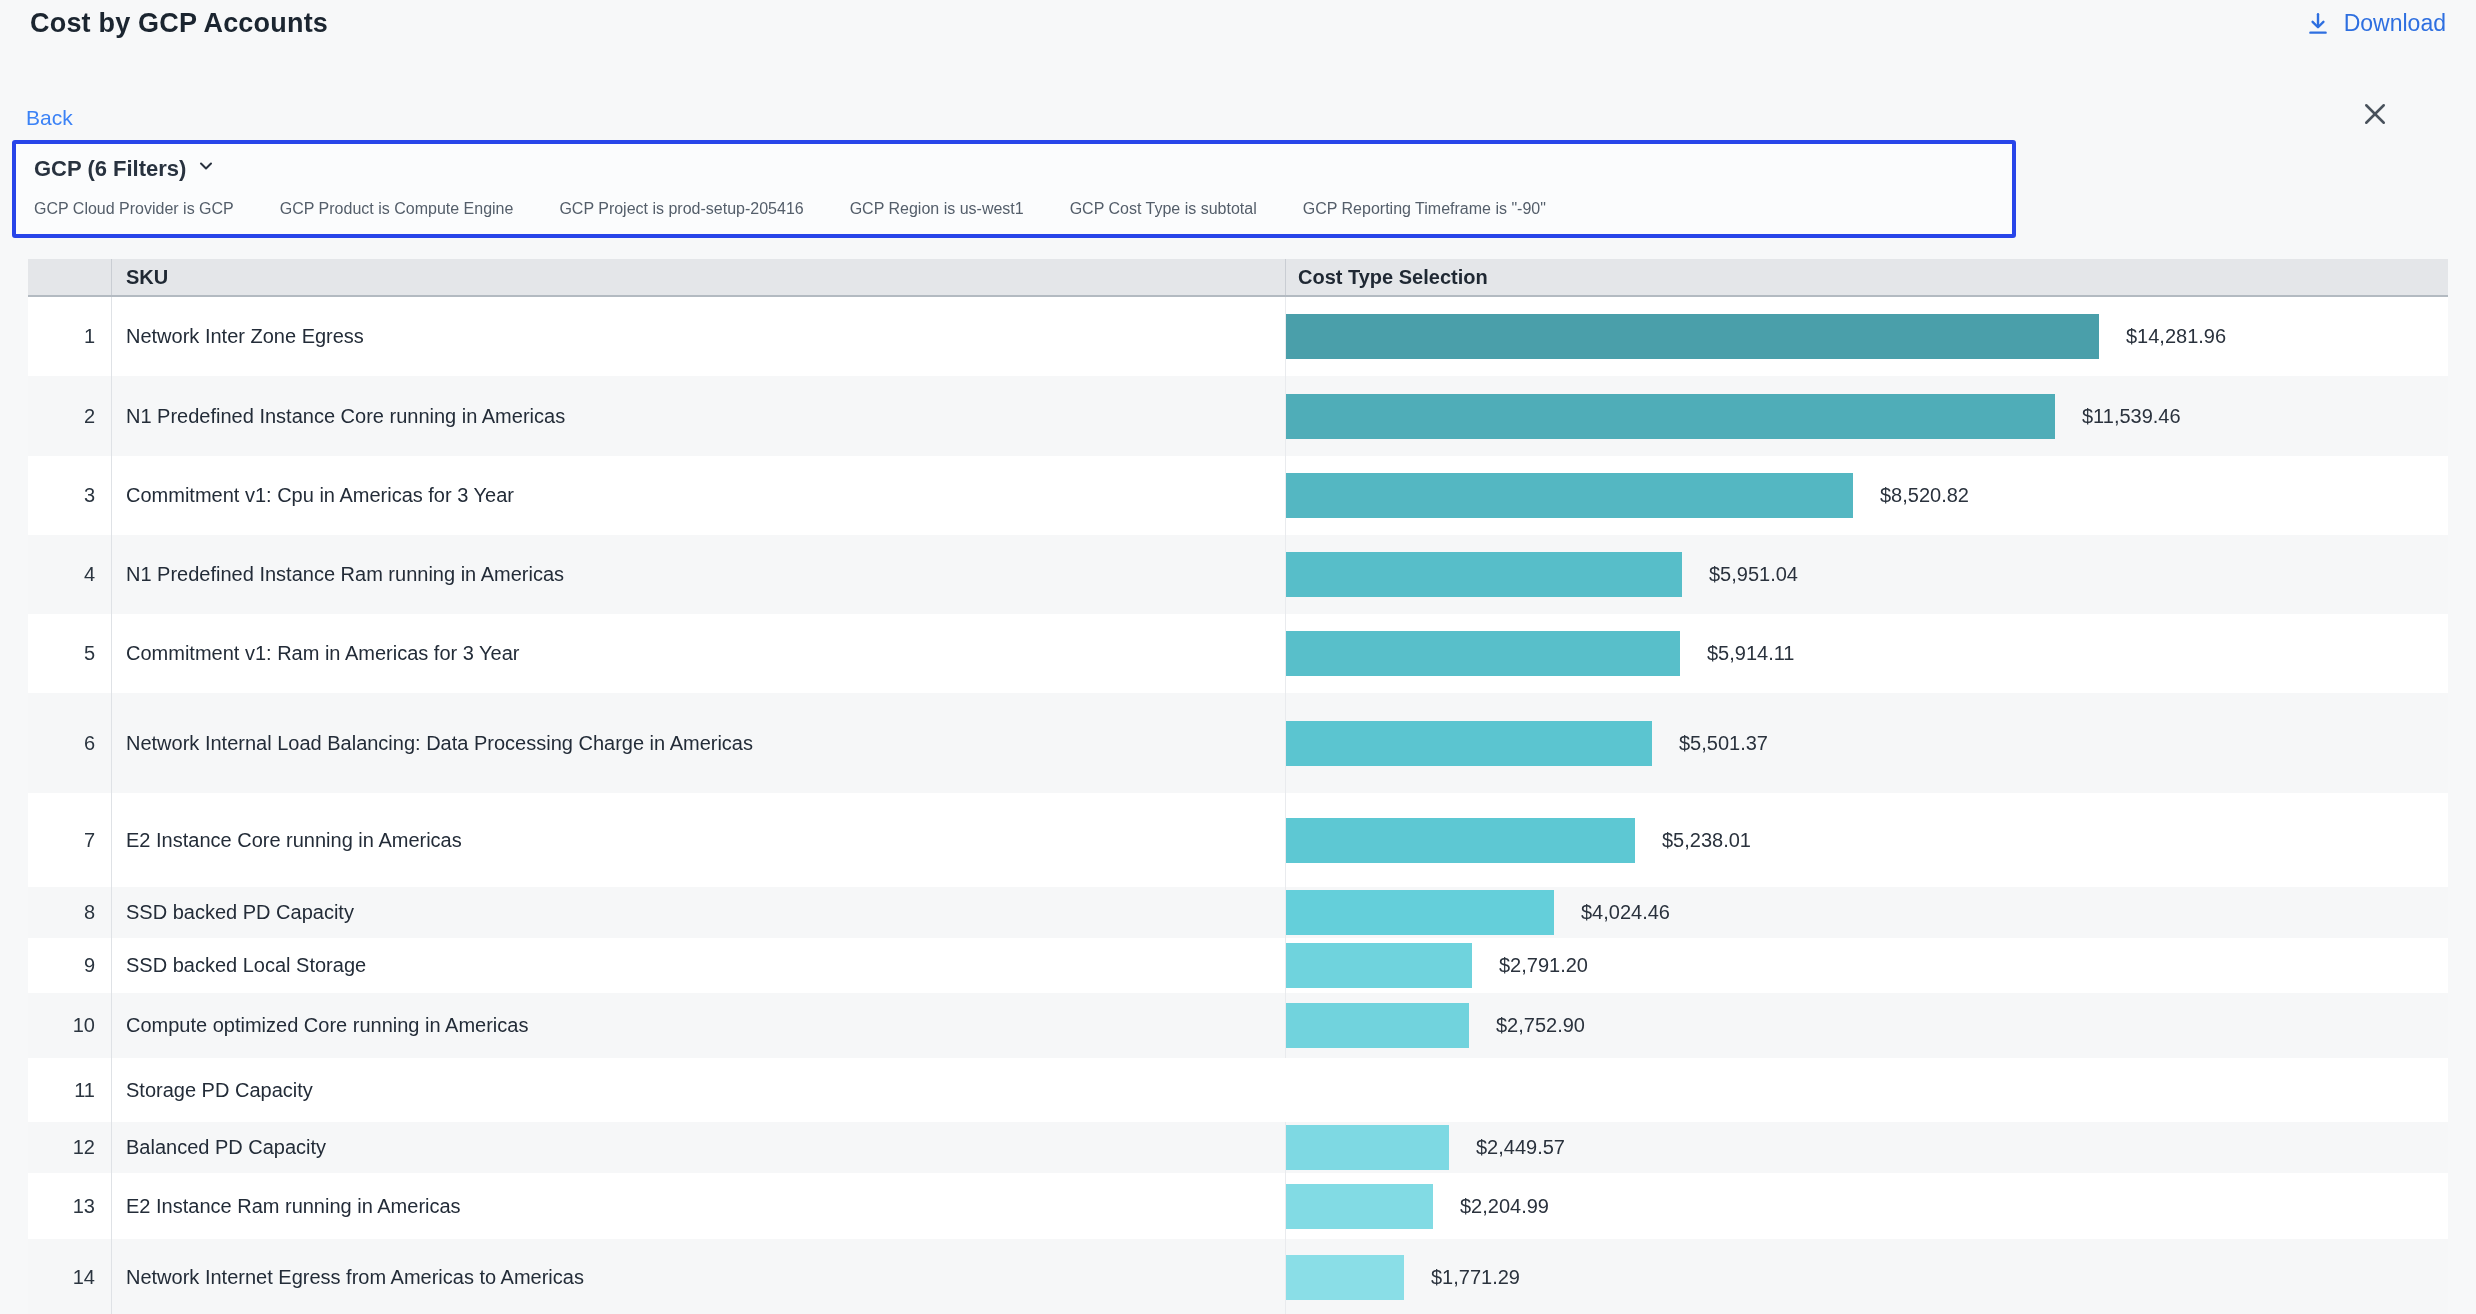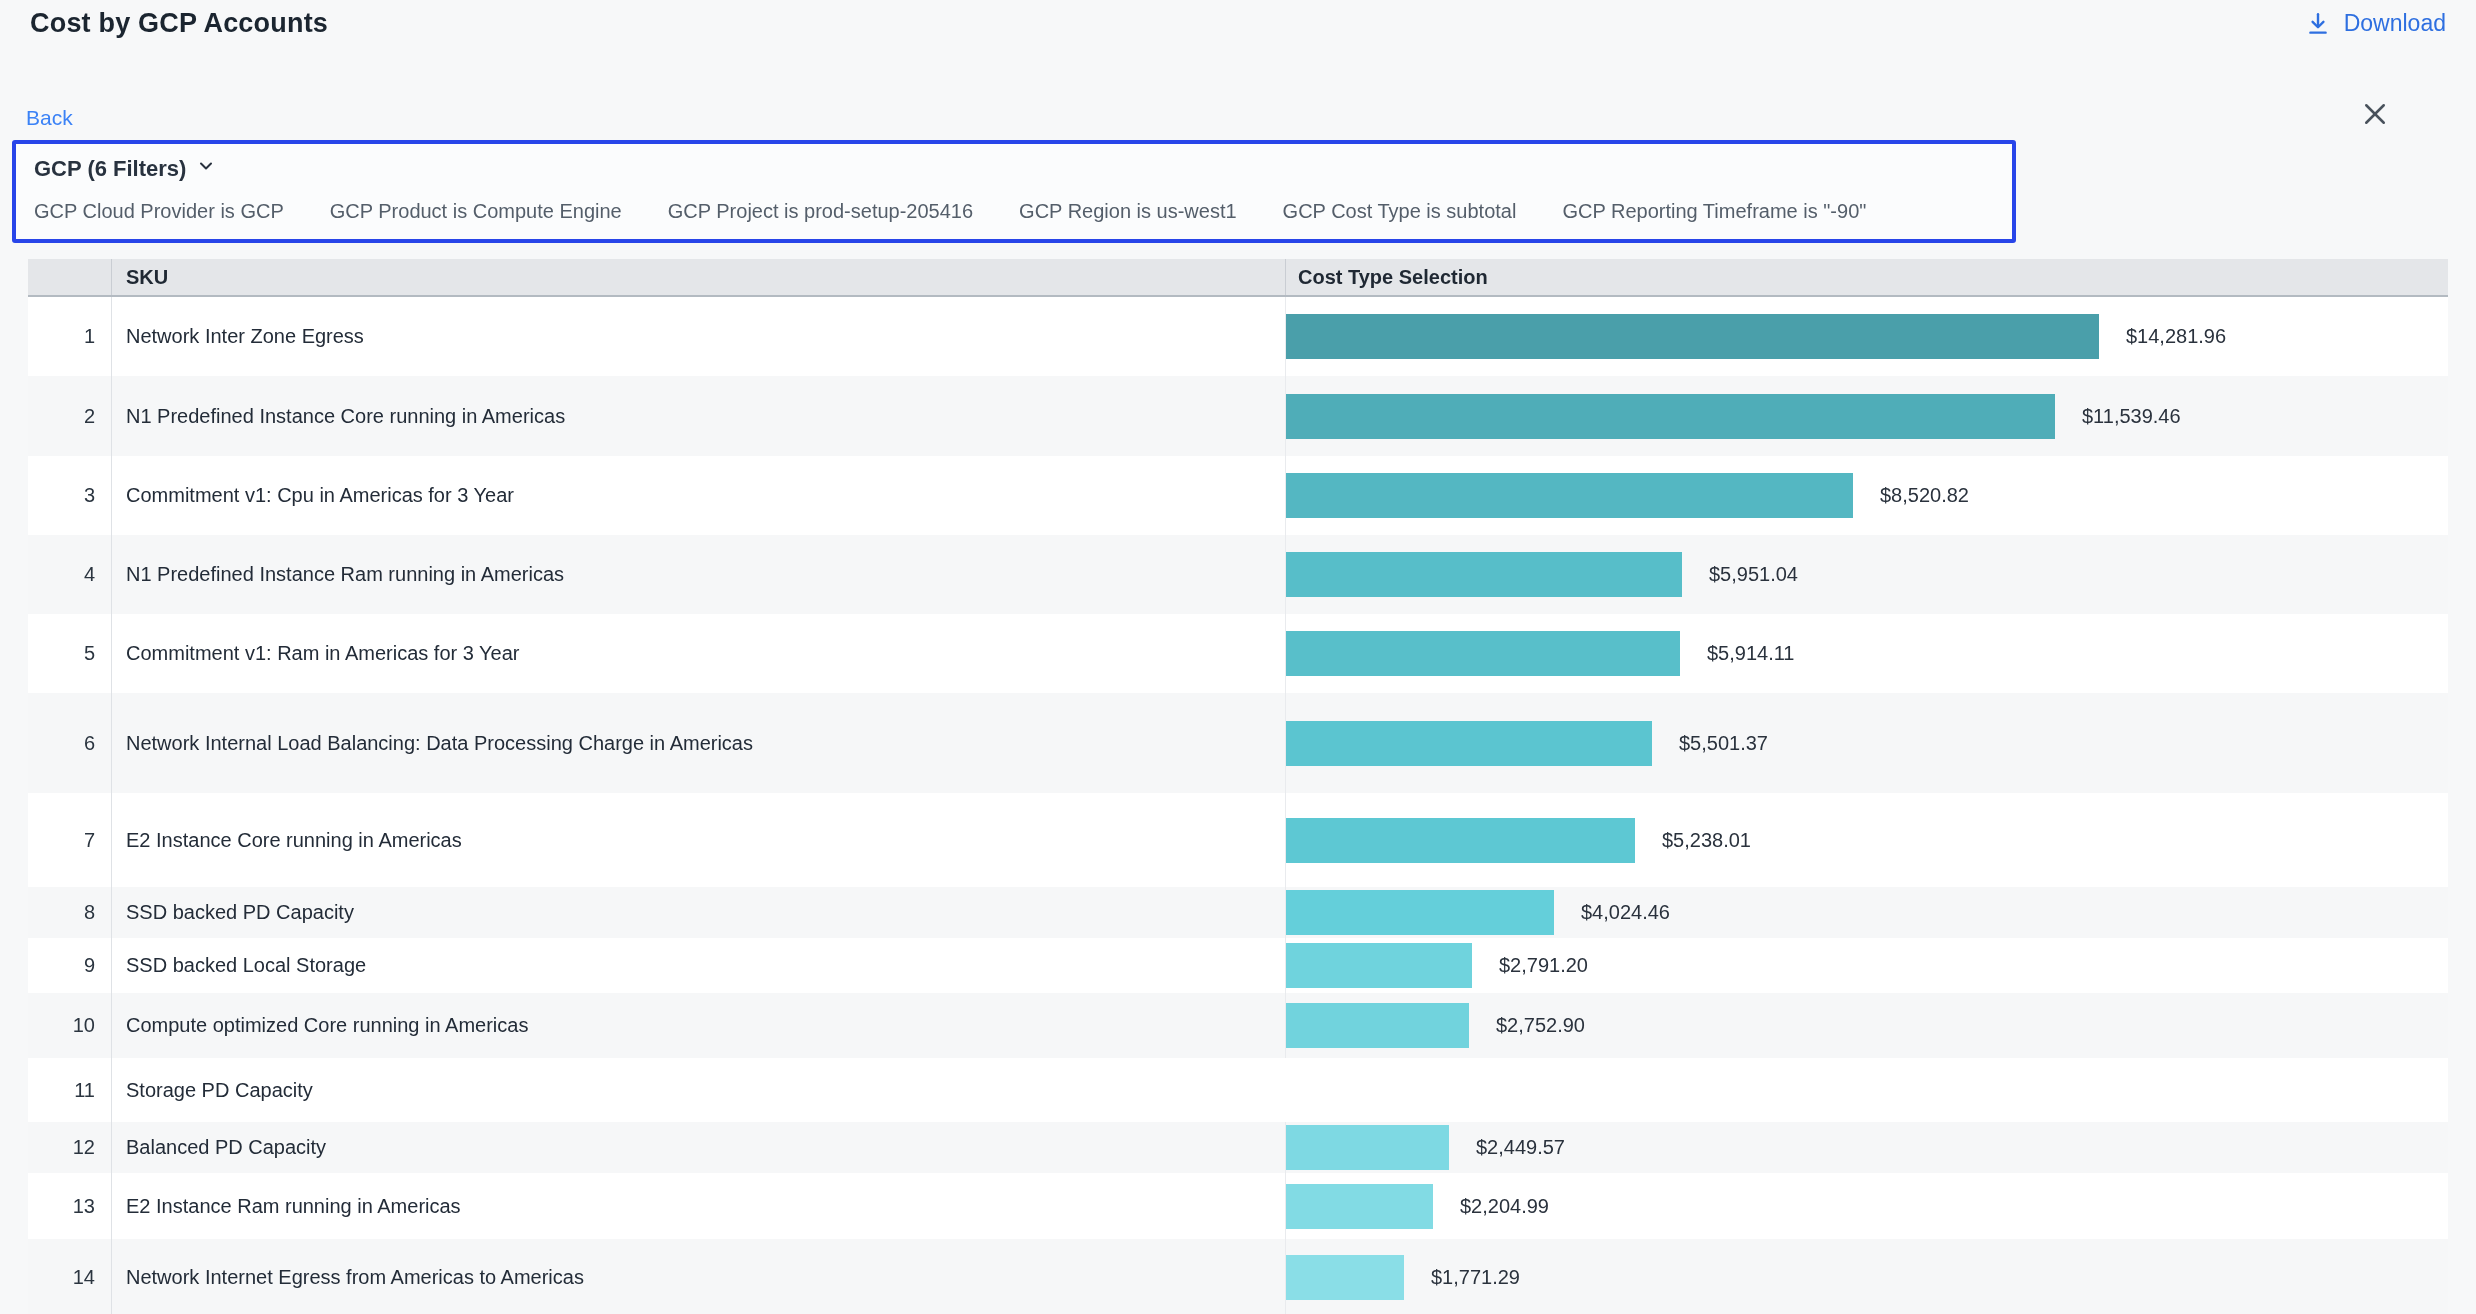--- a/index.html
+++ b/index.html
@@ -18,21 +18,21 @@
   .back-link{position:absolute;left:26px;top:106px;font-size:21px;color:#3b82f6;cursor:pointer;}
   
   .filter-panel{
     position:absolute;left:12px;top:140px;width:2004px;box-sizing:border-box;
     border:4px solid #2845e9;border-radius:3px;background:#fbfcfd;
     padding:12px 18px 16px 18px;
   }
   .filter-summary{display:flex;align-items:center;gap:10px;width:max-content;
     font-size:22px;font-weight:600;color:#28323f;cursor:pointer;}
   .filter-chip-row{display:flex;gap:46px;margin-top:18px;white-space:nowrap;}
-  .filter-chip{font-size:20px;font-weight:500;color:#545e6a;cursor:pointer;}
+  .filter-chip{font-size:16px;font-weight:500;color:#545e6a;cursor:pointer;}
   
   .cost-table{position:absolute;left:28px;top:259px;width:2420px;background:#fff;}
   .thead{display:flex;height:36px;background:#e4e6e9;border-bottom:2px solid #b3bac1;
     font-weight:700;font-size:20px;color:#1f2833;}
   .th-num{width:83px;box-sizing:border-box;align-self:stretch;}
   .th-sku{width:1174px;box-sizing:border-box;padding-left:14px;border-left:1px solid #c9cdd3;align-self:stretch;display:flex;align-items:center;}
   .th-cost{flex:1;box-sizing:border-box;padding-left:12px;border-left:1px solid #c9cdd3;align-self:stretch;display:flex;align-items:center;}
   .row{display:flex;background:#ffffff;}
   .row:nth-child(even){background:#f6f7f8;}
   .cell-num{width:83px;box-sizing:border-box;padding-right:16px;display:flex;align-items:center;justify-content:flex-end;font-size:20px;color:#2b3540;}

